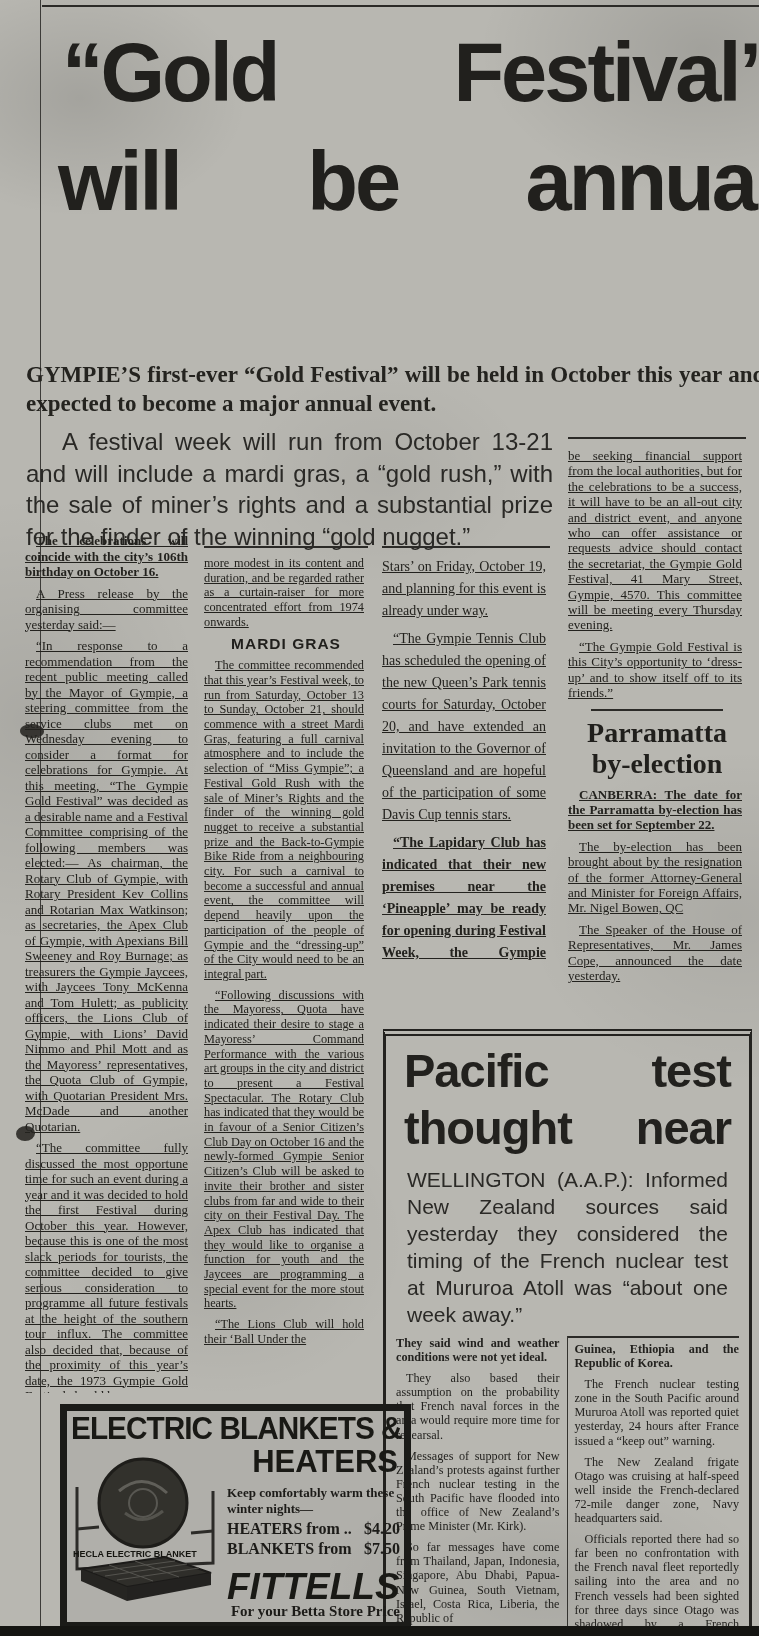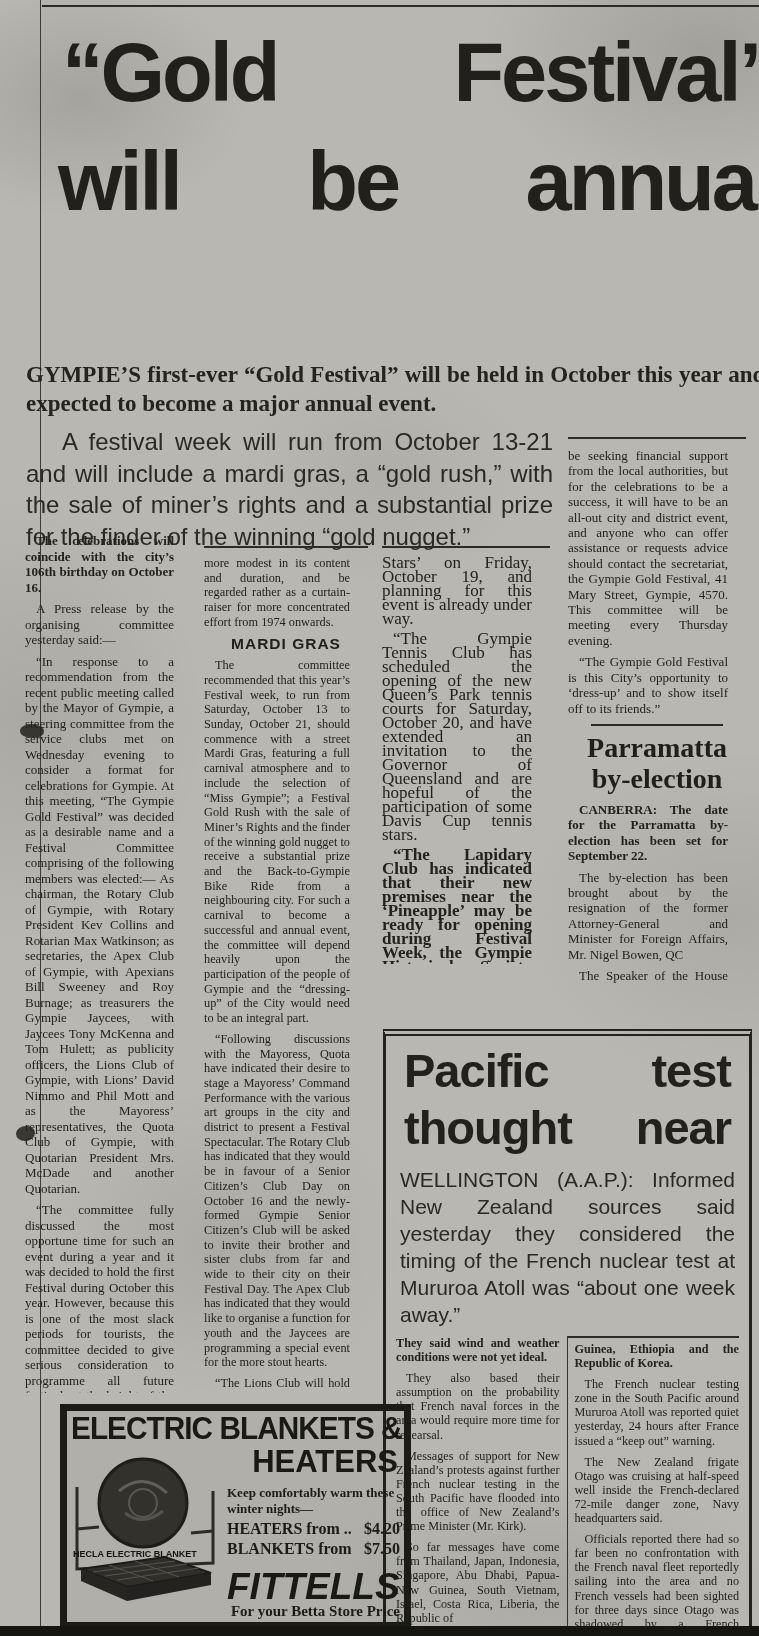--- a/index.html
+++ b/index.html
@@ -33,41 +33,41 @@
   .hl2{margin:0 12px 0 36px;}
   .hl3{margin:0 0 0 0;}
 
   .standfirst{position:absolute;top:360px;left:26px;right:12px;
     font-weight:bold;font-size:23px;line-height:29px;text-align:justify;color:#24231f;}
   .lead{position:absolute;top:426px;left:26px;width:527px;
     font-family:"Liberation Sans", sans-serif;font-size:24px;line-height:31.5px;
     text-align:justify;text-indent:36px;color:#2a2926;}
 
   .col{position:absolute;text-align:justify;overflow:hidden;color:#23221e;}
-  .col p{margin:0 18px 6px 0;text-indent:11px;}
+  .col p{margin:0 4px 6px 0;text-indent:11px;text-decoration:underline;}
   .col p.noindent{text-indent:0;}
   .col p.bold{font-weight:bold;}
   .col1{left:25px;top:533px;width:167px;height:860px;font-size:13px;line-height:15.5px;}
   .col2{left:204px;top:556px;width:164px;height:837px;font-size:12.3px;line-height:14.7px;}
-  .col3{left:382px;top:556px;width:168px;height:408px;font-size:17px;line-height:14px;}
+  .col3{left:382px;top:556px;width:168px;height:408px;font-size:14px;line-height:22px;}
   .col4{left:568px;top:437px;width:178px;height:548px;font-size:13px;line-height:15.4px;
     border-top:2px solid #2b2a27;padding-top:9px;box-sizing:border-box;}
   .subhead-mg{font-family:"Liberation Sans", sans-serif;font-weight:bold;font-size:15.5px;
     letter-spacing:1px;text-align:center;margin:7px 0 7px;text-indent:0;color:#201f1c;}
   .parra-rule{width:132px;height:2px;background:#2b2a27;margin:8px auto 6px;}
   .parra-hl{font-weight:bold;font-size:28px;line-height:31px;text-align:center;
     margin:0 4px 8px;color:#201f1c;}
 
   .pacific{position:absolute;left:383px;top:1029px;width:369px;height:633px;box-sizing:border-box;
     border:3px solid #23221f;border-top:7px double #23221f;padding:6px 10px;overflow:hidden;}
   .p-hl{font-family:"Liberation Sans", sans-serif;font-weight:bold;color:#22211e;}
   .p-hl .hlp{font-size:47px;line-height:57px;letter-spacing:-1px;
     text-align:justify;text-align-last:justify;margin:0 8px;}
   .p-lead{font-family:"Liberation Sans", sans-serif;font-size:21px;line-height:27px;
-    text-align:justify;margin:10px 4px 8px;color:#2a2926;}
+    text-align:justify;margin:10px 11px 8px;color:#2a2926;}
   .p-cols{display:flex;}
   .pcol{width:50%;box-sizing:border-box;text-align:justify;overflow:hidden;height:336px;}
   .pcol-left{border-right:1px solid #34332f;padding-right:7px;}
   .pcol-right{padding-left:7px;border-top:2px solid #2b2a27;padding-top:4px;}
   .pcol p{margin:0 0 7px;text-indent:10px;font-size:12.2px;line-height:14.1px;}
   .pcol p.bold{font-weight:bold;}
   .pcol p.noindent{text-indent:0;}
 
   .ad{position:absolute;left:25px;top:1404px;width:351px;height:225px;box-sizing:border-box;
     border:7px solid #1b1b18;overflow:hidden;background:rgba(0,0,0,0.04);margin-left:35px;}

